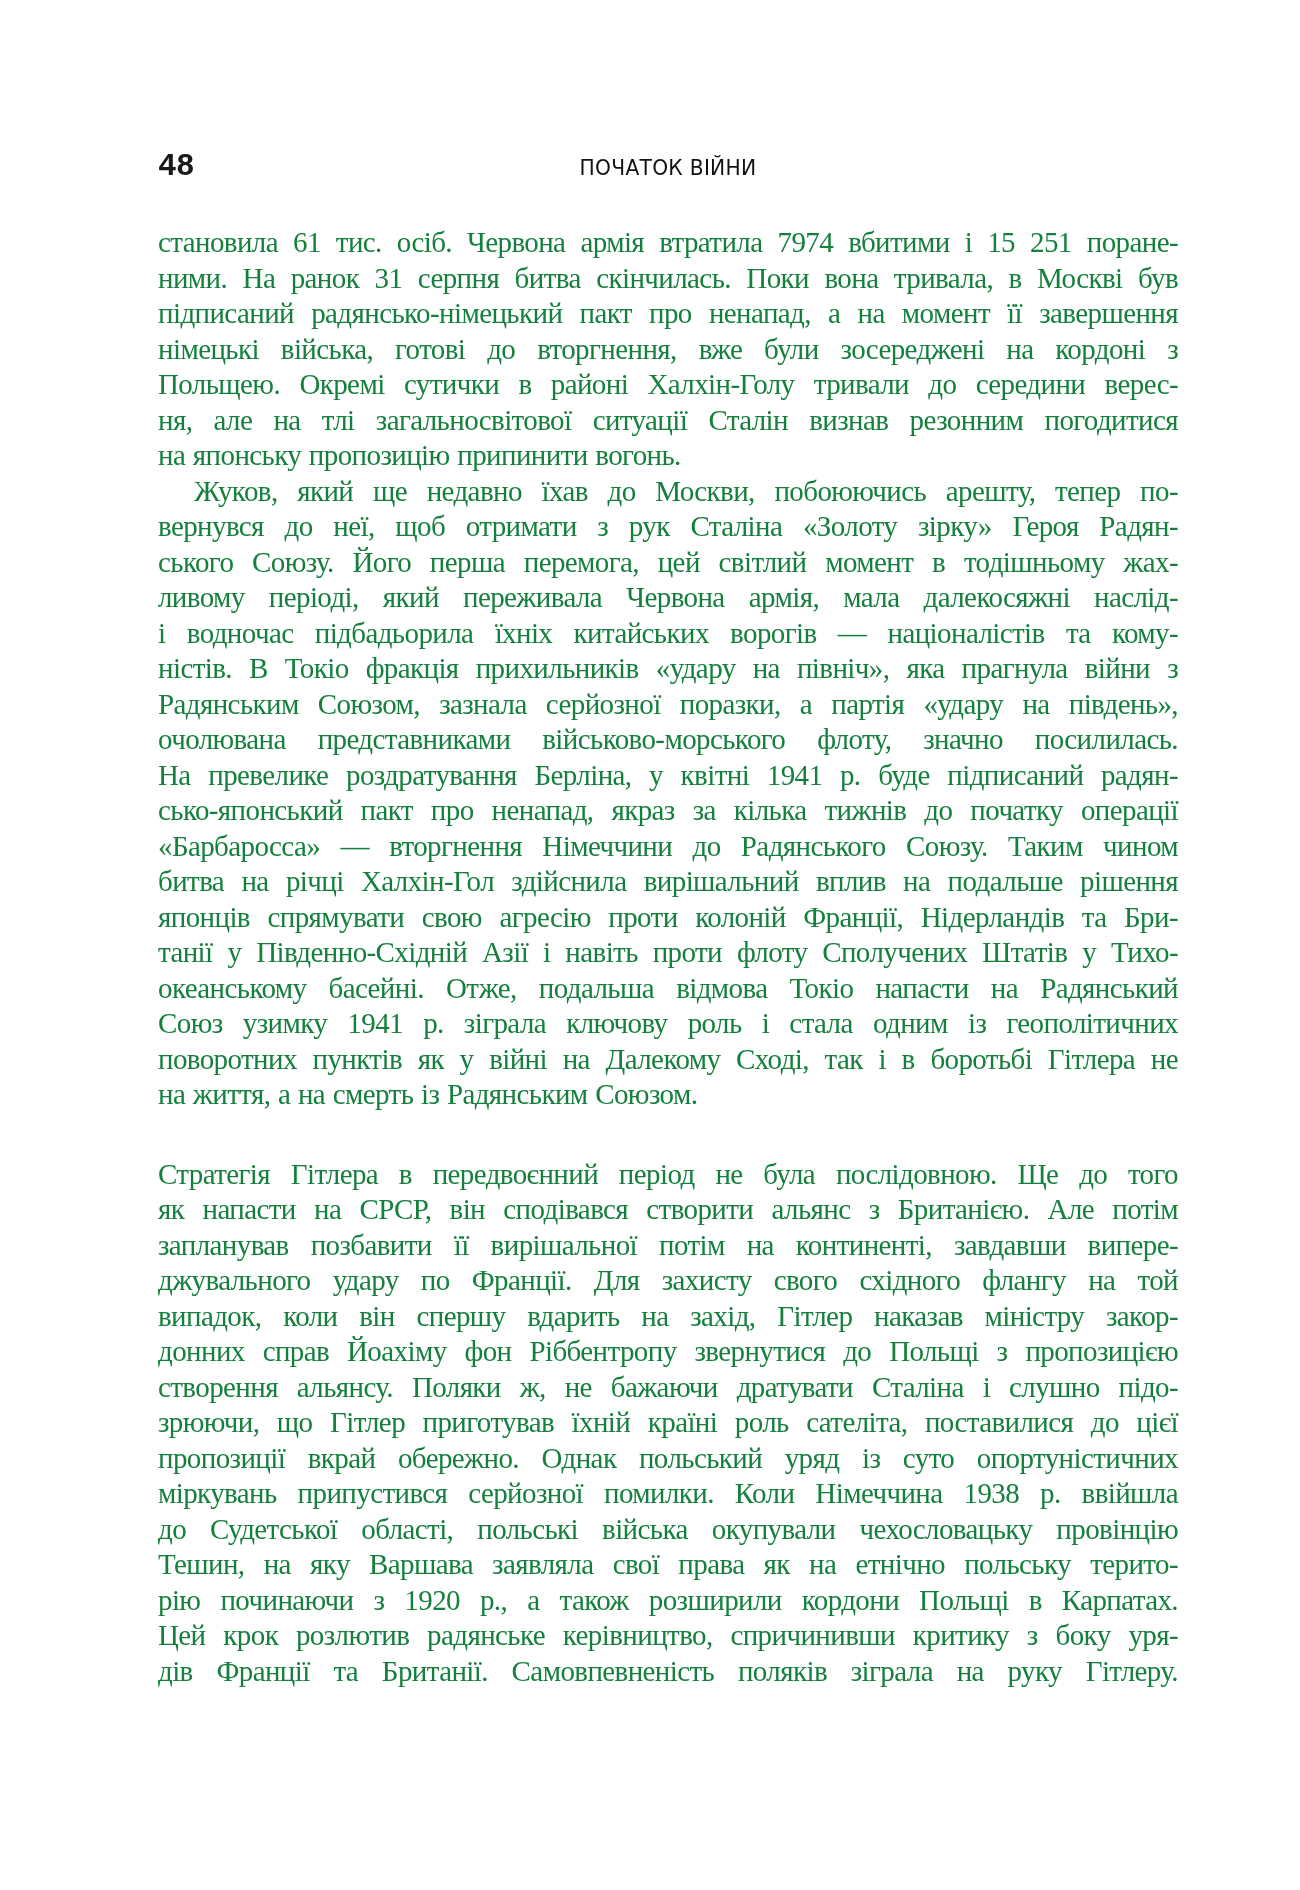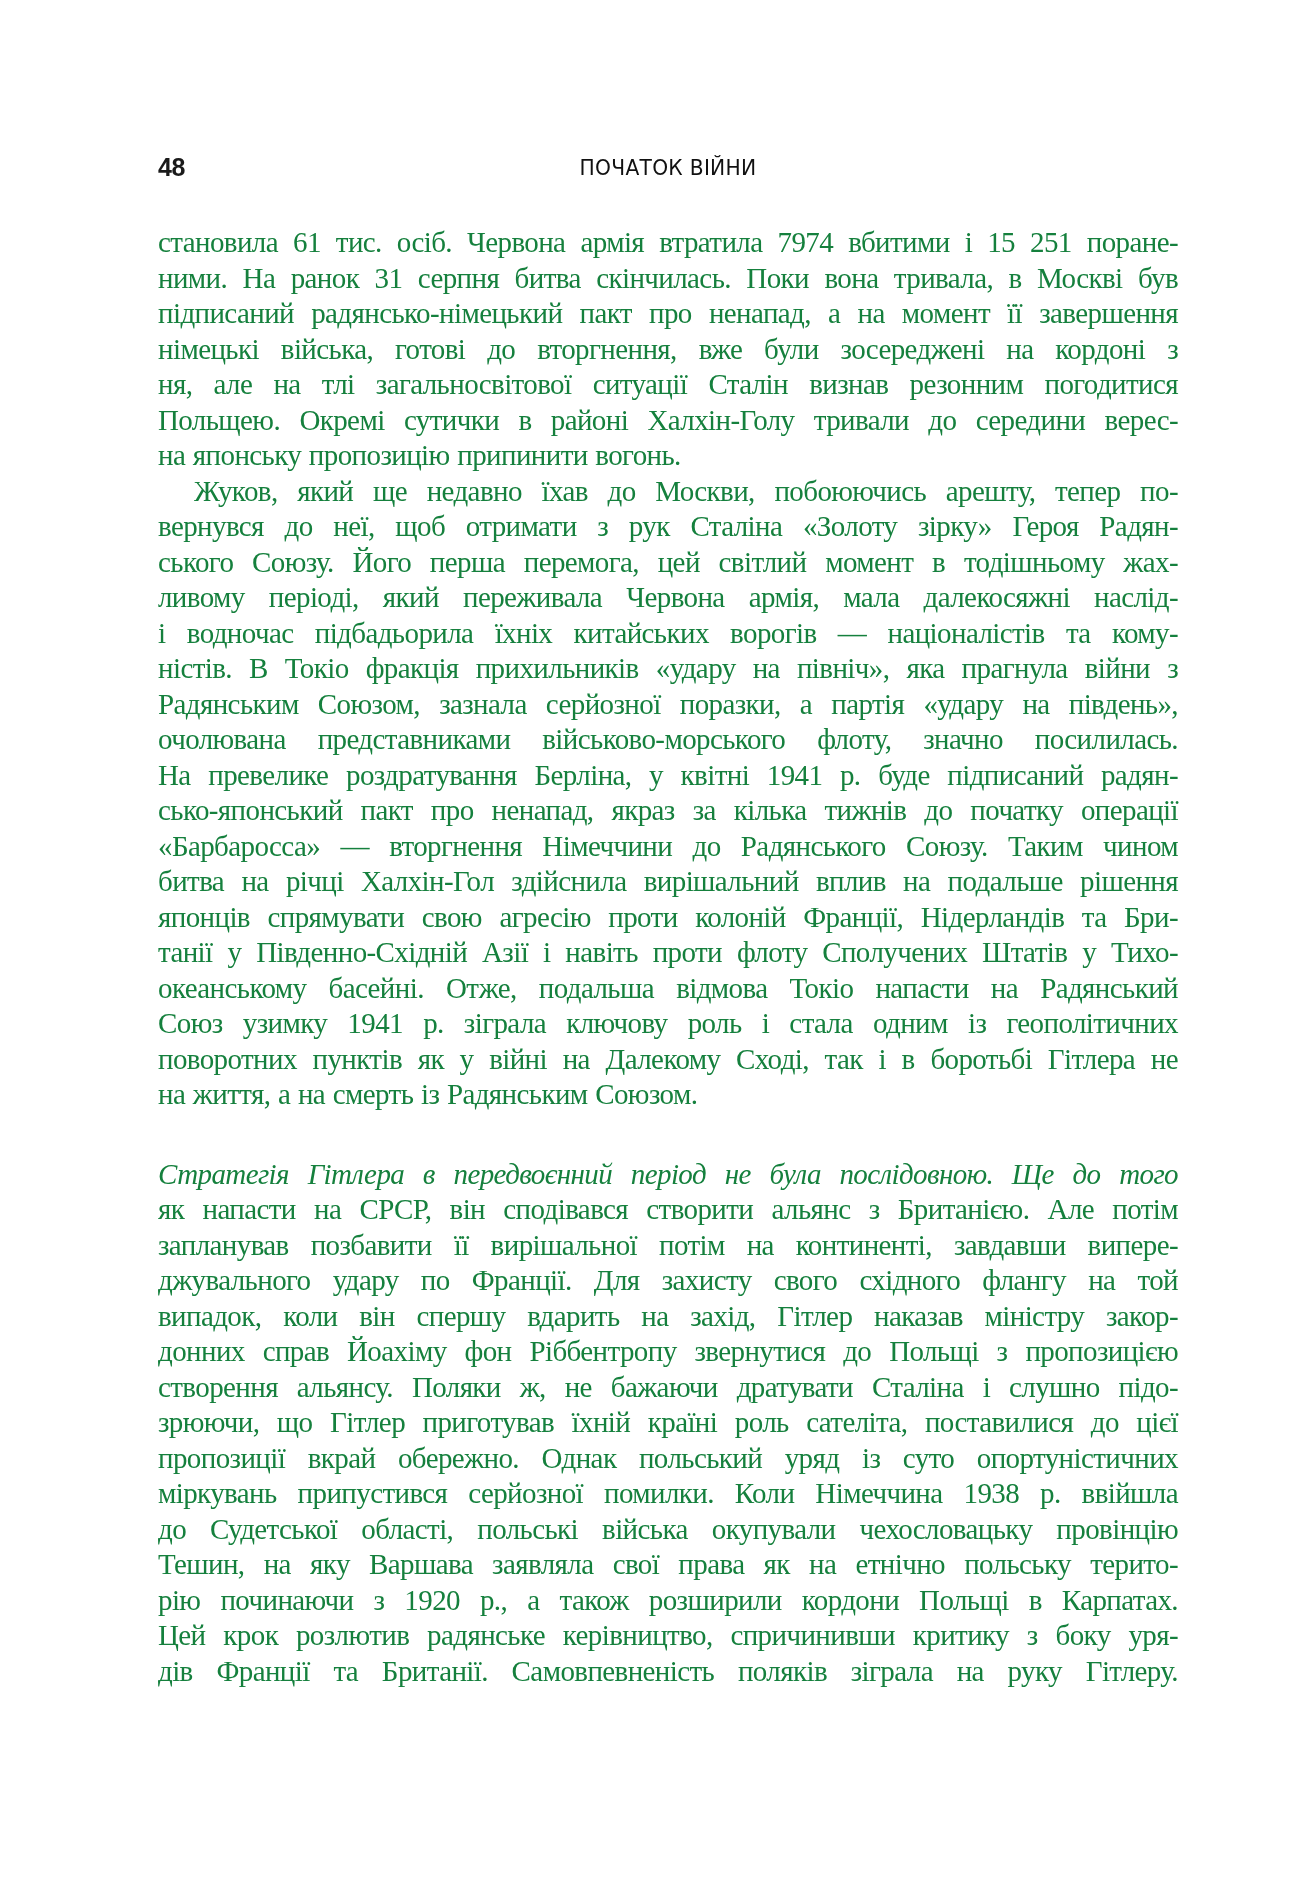--- a/index.html
+++ b/index.html
@@ -24,23 +24,23 @@
       position: absolute;
       top: 152px;
       left: 0;
       width: 1020px;
       height: 34px;
     }
     .page-number {
       position: absolute;
       left: 0;
       top: 0;
-      font-family: Liberation Sans, sans-serif;
+      font-family: Liberation Mono, monospace;
       font-weight: bold;
-      font-size: 25px;
+      font-size: 31px;
       line-height: 30px;
       letter-spacing: -0.5px;
     }
     .running-title {
       position: absolute;
       left: 0;
       right: 0;
       top: 1px;
       text-align: center;
       font-family: "DejaVu Sans", sans-serif;
@@ -96,22 +96,22 @@
     <div class="running-title">ПОЧАТОК ВІЙНИ</div>
   </div>
 
   <div class="body-text">
 
     <div class="paragraph">
       <span class="line"><span style="white-space: nowrap; letter-spacing: -0.6px; word-spacing: 1px;">становила 61 тис. осіб. Червона армія втратила 7974 вбитими і 15 251 поране-</span></span>
       <span class="line"><span style="white-space: nowrap; letter-spacing: -0.6px; word-spacing: 1px;">ними. На ранок 31 серпня битва скінчилась. Поки вона тривала, в Москві був</span></span>
       <span class="line"><span style="white-space: nowrap; letter-spacing: -0.6px; word-spacing: 1px;">підписаний радянсько-німецький пакт про ненапад, а на момент її завершення</span></span>
       <span class="line"><span style="white-space: nowrap; letter-spacing: -0.6px; word-spacing: 1px;">німецькі війська, готові до вторгнення, вже були зосереджені на кордоні з</span></span>
+      <span class="line"><span style="white-space: nowrap; letter-spacing: -0.6px; word-spacing: 1px;">Польщею. Окремі сутички в районі Халхін-Голу тривали до середини верес-</span></span>
       <span class="line"><span style="white-space: nowrap; letter-spacing: -0.6px; word-spacing: 1px;">ня, але на тлі загальносвітової ситуації Сталін визнав резонним погодитися</span></span>
-      <span class="line"><span style="white-space: nowrap; letter-spacing: -0.6px; word-spacing: 1px;">Польщею. Окремі сутички в районі Халхін-Голу тривали до середини верес-</span></span>
       <span class="line last"><span style="white-space: nowrap; letter-spacing: -0.6px;">на японську пропозицію припинити вогонь.</span></span>
     </div>
 
     <div class="paragraph">
       <span class="line indent"><span style="white-space: nowrap; letter-spacing: -0.6px; word-spacing: 1px;">Жуков, який ще недавно їхав до Москви, побоюючись арешту, тепер по-</span></span>
       <span class="line"><span style="white-space: nowrap; letter-spacing: -0.6px; word-spacing: 1px;">вернувся до неї, щоб отримати з рук Сталіна «Золоту зірку» Героя Радян-</span></span>
       <span class="line"><span style="white-space: nowrap; letter-spacing: -0.6px; word-spacing: 1px;">ського Союзу. Його перша перемога, цей світлий момент в тодішньому жах-</span></span>
       <span class="line"><span style="white-space: nowrap; letter-spacing: -0.6px; word-spacing: 1px;">ливому періоді, який переживала Червона армія, мала далекосяжні наслід-</span></span>
       <span class="line"><span style="white-space: nowrap; letter-spacing: -0.6px; word-spacing: 1px;">і водночас підбадьорила їхніх китайських ворогів — націоналістів та кому-</span></span>
       <span class="line"><span style="white-space: nowrap; letter-spacing: -0.6px; word-spacing: 1px;">ністів. В Токіо фракція прихильників «удару на північ», яка прагнула війни з</span></span>
@@ -125,21 +125,21 @@
       <span class="line"><span style="white-space: nowrap; letter-spacing: -0.6px; word-spacing: 1px;">танії у Південно-Східній Азії і навіть проти флоту Сполучених Штатів у Тихо-</span></span>
       <span class="line"><span style="white-space: nowrap; letter-spacing: -0.6px; word-spacing: 1px;">океанському басейні. Отже, подальша відмова Токіо напасти на Радянський</span></span>
       <span class="line"><span style="white-space: nowrap; letter-spacing: -0.6px; word-spacing: 1px;">Союз узимку 1941 р. зіграла ключову роль і стала одним із геополітичних</span></span>
       <span class="line"><span style="white-space: nowrap; letter-spacing: -0.6px; word-spacing: 1px;">поворотних пунктів як у війні на Далекому Сході, так і в боротьбі Гітлера не</span></span>
       <span class="line last"><span style="white-space: nowrap; letter-spacing: -0.6px;">на життя, а на смерть із Радянським Союзом.</span></span>
     </div>
 
     <div class="para-gap"></div>
 
     <div class="paragraph">
-      <span class="line"><span style="white-space: nowrap; letter-spacing: -0.6px; word-spacing: 1px; font-style: italic;">Стратегія Гітлера в передвоєнний період не була послідовною. Ще до того</span></span>
+      <span class="line"><span style="white-space: nowrap; letter-spacing: -0.6px; word-spacing: 1px;">Стратегія Гітлера в передвоєнний період не була послідовною. Ще до того</span></span>
       <span class="line"><span style="white-space: nowrap; letter-spacing: -0.6px; word-spacing: 1px;">як напасти на СРСР, він сподівався створити альянс з Британією. Але потім</span></span>
       <span class="line"><span style="white-space: nowrap; letter-spacing: -0.6px; word-spacing: 1px;">запланував позбавити її вирішальної потім на континенті, завдавши випере-</span></span>
       <span class="line"><span style="white-space: nowrap; letter-spacing: -0.6px; word-spacing: 1px;">джувального удару по Франції. Для захисту свого східного флангу на той</span></span>
       <span class="line"><span style="white-space: nowrap; letter-spacing: -0.6px; word-spacing: 1px;">випадок, коли він спершу вдарить на захід, Гітлер наказав міністру закор-</span></span>
       <span class="line"><span style="white-space: nowrap; letter-spacing: -0.6px; word-spacing: 1px;">донних справ Йоахіму фон Ріббентропу звернутися до Польщі з пропозицією</span></span>
       <span class="line"><span style="white-space: nowrap; letter-spacing: -0.6px; word-spacing: 1px;">створення альянсу. Поляки ж, не бажаючи дратувати Сталіна і слушно підо-</span></span>
       <span class="line"><span style="white-space: nowrap; letter-spacing: -0.6px; word-spacing: 1px;">зрюючи, що Гітлер приготував їхній країні роль сателіта, поставилися до цієї</span></span>
       <span class="line"><span style="white-space: nowrap; letter-spacing: -0.6px; word-spacing: 1px;">пропозиції вкрай обережно. Однак польський уряд із суто опортуністичних</span></span>
       <span class="line"><span style="white-space: nowrap; letter-spacing: -0.6px; word-spacing: 1px;">міркувань припустився серйозної помилки. Коли Німеччина 1938 р. ввійшла</span></span>
       <span class="line"><span style="white-space: nowrap; letter-spacing: -0.6px; word-spacing: 1px; margin-top: 19px;">до Судетської області, польські війська окупували чехословацьку провінцію</span></span>

